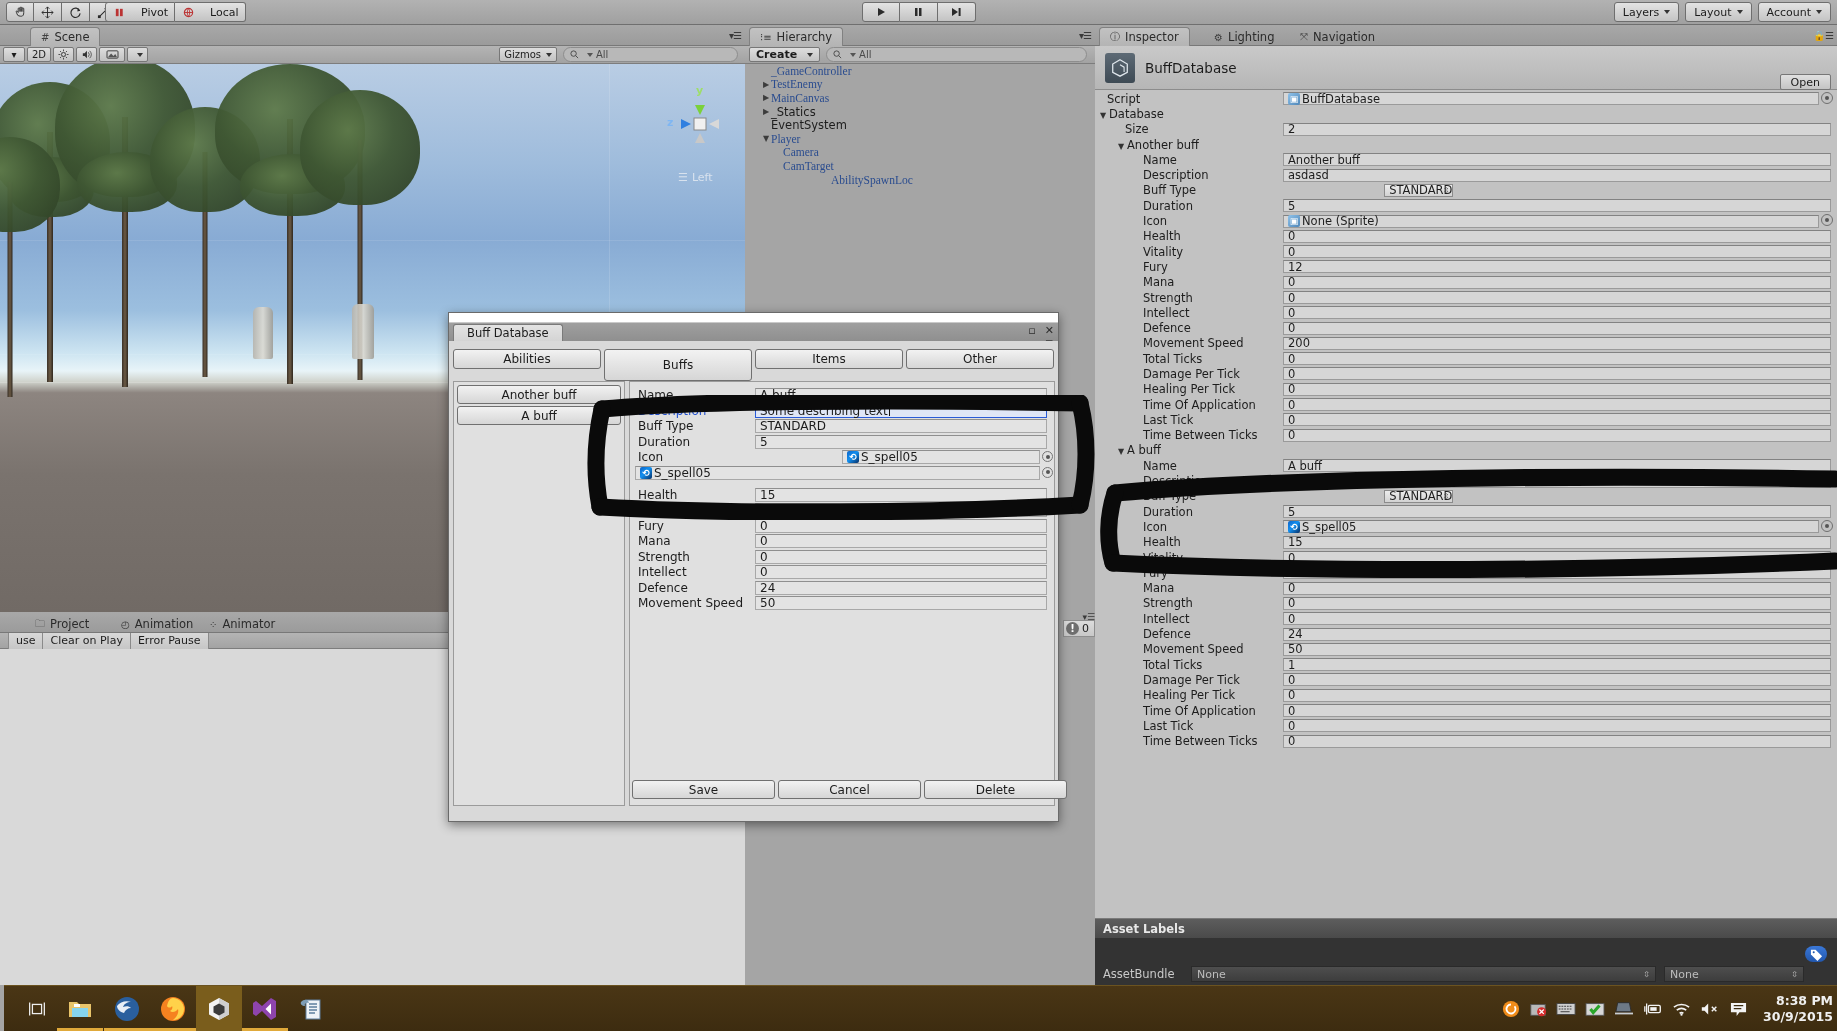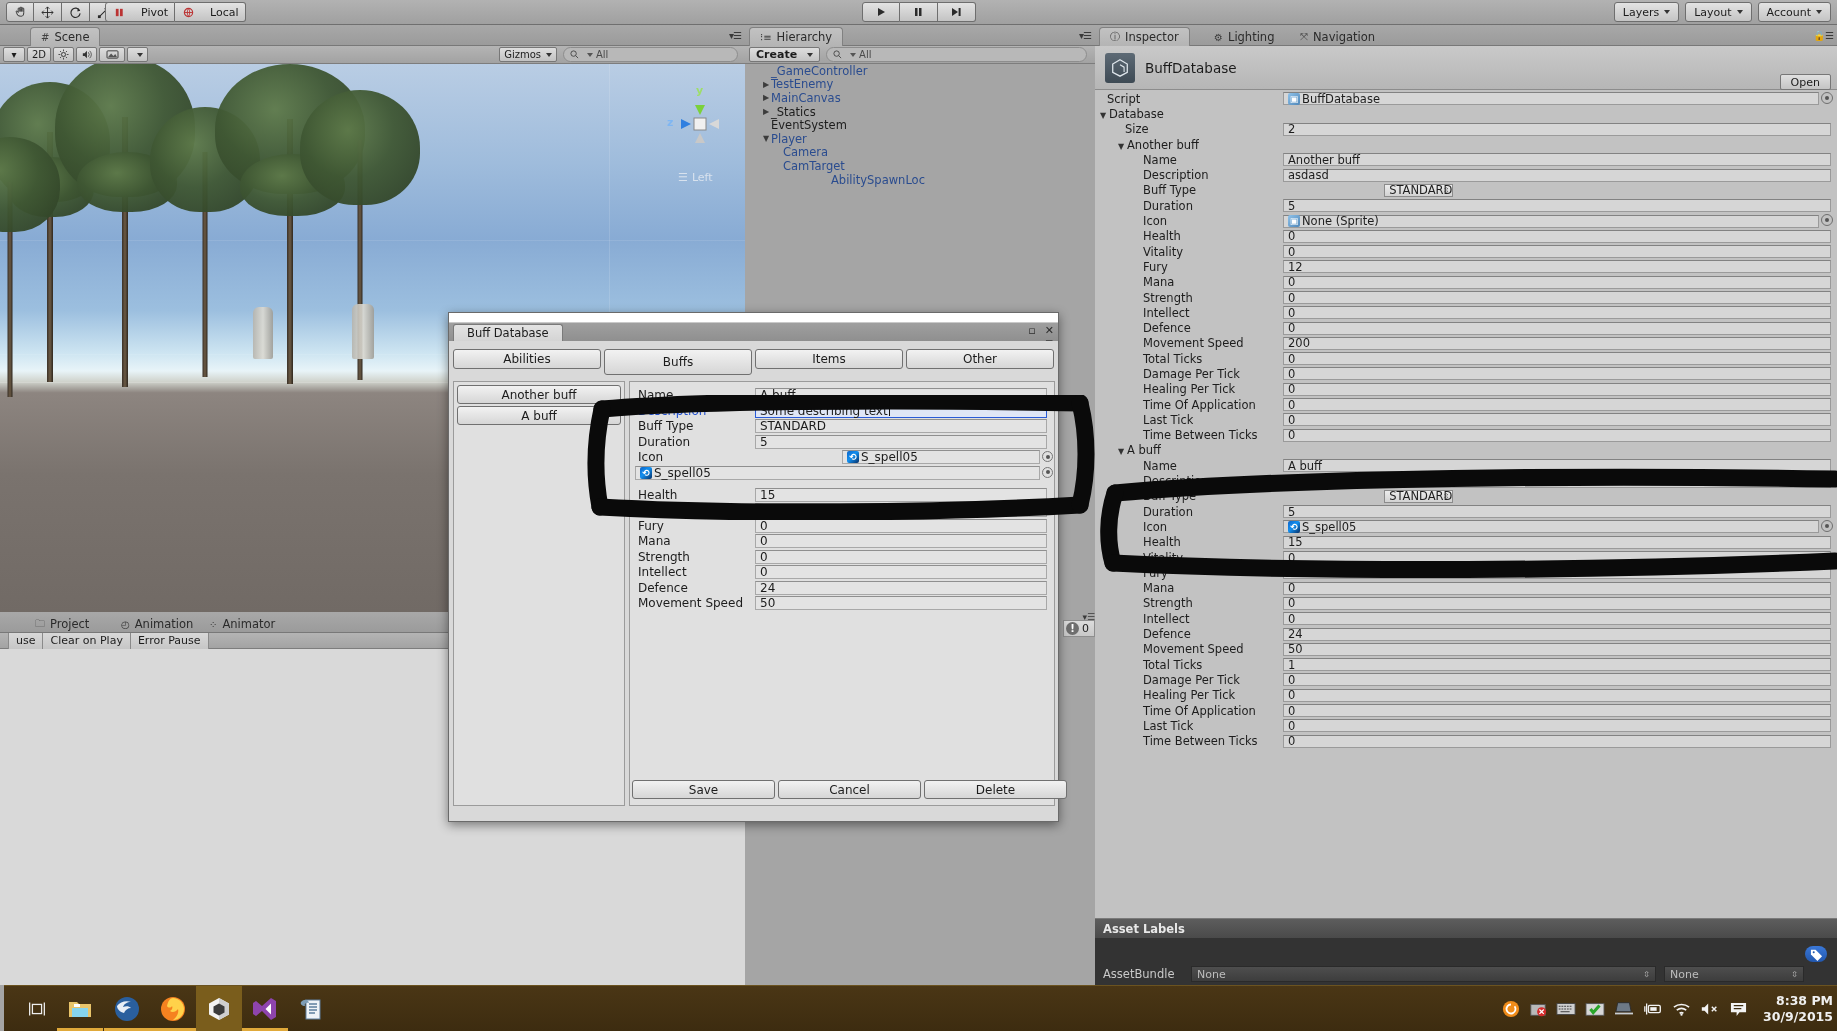--- a/index.html
+++ b/index.html
@@ -104,21 +104,21 @@
 
   
   .hier-toolbar { height:18px; background:linear-gradient(#b4b4b4,#a2a2a2); border-bottom:1px solid #7d7d7d;
                   display:flex; align-items:center; padding:0 4px; gap:6px;}
   .create-btn { height:15px; padding:0 6px; background:linear-gradient(#dedede,#c3c3c3);
                 border:1px solid #777; border-radius:2px; font-size:11px; font-weight:bold;
                 display:flex; align-items:center; gap:5px; cursor:default;}
   .hier-list { position:absolute; left:0; right:0; bottom:0; overflow:hidden; background:#a5a5a5;}
   .hier-row { height:13.6px; display:flex; align-items:center; font-size:11.5px; cursor:default;}
   .hier-arrow { width:10px; text-align:center; font-size:8px; color:#3c3c3c; }
-  .blue { color:#2a4c8f; }
+  .blue { color:#2a4c8f;font-family:Liberation Serif, serif; }
   .dark { color:#1d1d1d; }
 
   
   .insp-head { height:44px; background:linear-gradient(#c9c9c9,#b6b6b6); border-bottom:1px solid #8c8c8c;
                display:flex; align-items:center; gap:10px; padding-left:10px;}
   .insp-icon { width:30px; height:30px; border-radius:3px;
                background:linear-gradient(#5d6a75,#3e4a54); display:flex;align-items:center;justify-content:center;}
   .open-btn { position:absolute; right:6px; top:28px; height:16px; padding:0 10px;
               background:linear-gradient(#e0e0e0,#c4c4c4); border:1px solid #777; border-radius:2px;
               font-size:11px; display:flex; align-items:center; cursor:default;}
@@ -744,21 +744,21 @@
         <span>▫</span>
         <span>✕</span>
       </div>
       <div style="position:absolute;right:5px;top:16px;font-size:9px;color:#3a3a3a;">▾☰</div>
     </div>
 
     <div class="bd-content">
 
       <div id="bd-cat-tabs">
           <div class="bd-btn" style="position: absolute; left: 4px; top: 8px; width: 148px; height: 20px;">Abilities</div>
-          <div class="bd-btn" style="position: absolute; left: 155px; top: 8px; width: 148px; height: 26px;">Buffs</div>
+          <div class="bd-btn" style="position: absolute; left: 155px; top: 8px; width: 148px; height: 32px;">Buffs</div>
           <div class="bd-btn" style="position: absolute; left: 306px; top: 8px; width: 148px; height: 20px;">Items</div>
           <div class="bd-btn" style="position: absolute; left: 457px; top: 8px; width: 148px; height: 20px;">Other</div>
         </div>
 
       <div class="bd-panel" style="position:absolute; left:4px; top:40px; width:172px; height:425px;">
         <div id="bd-list">
             <div class="bd-btn" style="position: absolute; left: 3px; top: 3px; width: 164px; height: 19px;">Another buff</div>
             <div class="bd-btn" style="position: absolute; left: 3px; top: 24px; width: 164px; height: 19px;">A buff</div>
           </div>
       </div>

